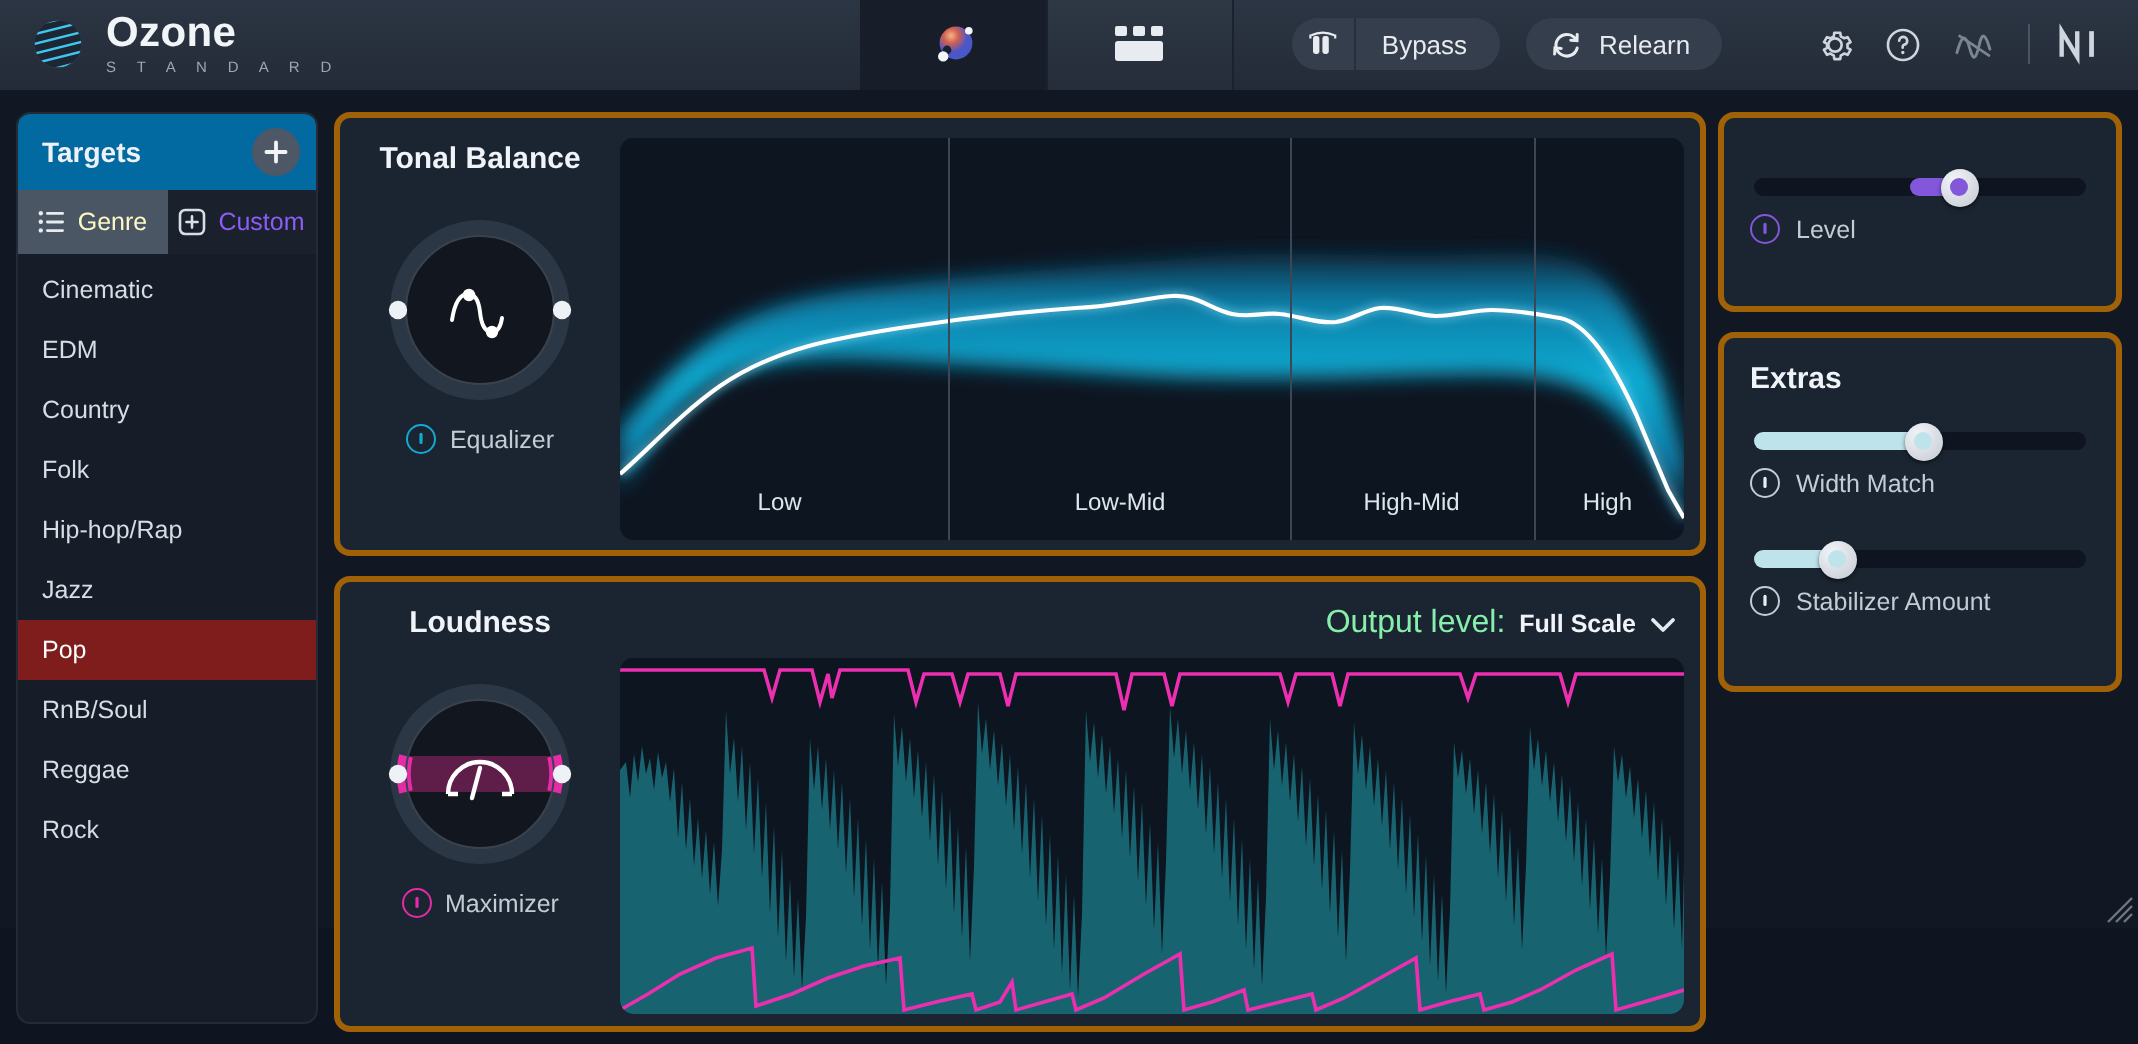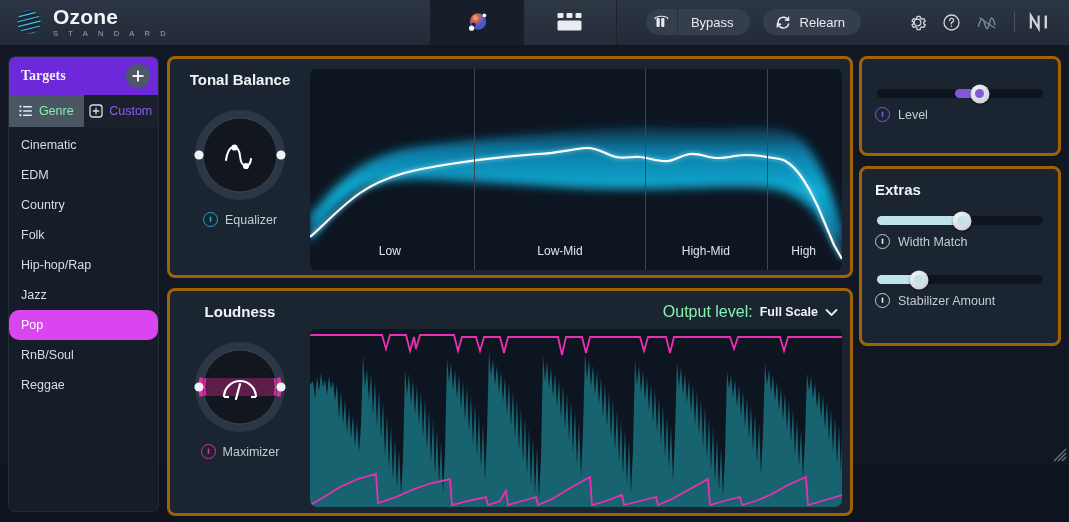--- a/index.html
+++ b/index.html
@@ -43,32 +43,32 @@
   .right-zone { width: 179px; height: 45px; display: flex; align-items: center; justify-content: center; gap: 13px;
                 background: linear-gradient(180deg,#2c3543 0%,#232b38 100%); }
   .vsep { width: 1px; height: 20px; background: #4a5463; }
 
   
   .sidebar {
     position: absolute; left: 8px; top: 56px; width: 151px; height: 456px;
     background: #161d28; border: 1px solid #232b36; border-radius: 7px; overflow: hidden;
   }
   .sb-head { height: 38px; display: flex; align-items: center; justify-content: space-between;
-             padding: 0 8px 0 12px; background: #6d28d9; font-family: Liberation Serif, serif; }
+             padding: 0 8px 0 12px; background: #0369a1; }
   .sb-title { font-size: 14px; font-weight: bold; color: #eef2f6; }
   .plus-btn { width: 24px; height: 24px; border-radius: 50%; background: #4d5766;
               display: flex; align-items: center; justify-content: center; cursor: pointer; }
   .sb-tabs { display: flex; height: 32px; background: #1a212c; }
   .sb-tab { flex: 1; display: flex; align-items: center; justify-content: center; gap: 6px;
             font-size: 12.5px; color: #8b5cf6; cursor: pointer; }
-  .sb-tab.sel { background: #4b5665; color: #86efac; }
+  .sb-tab.sel { background: #4b5665; color: #fef9c3; }
   .sb-list { padding-top: 3px; }
   .sb-item { height: 30px; display: flex; align-items: center; padding-left: 12px;
              font-size: 12.5px; color: #d7dde5; cursor: pointer; }
-  .sb-item.sel { background: #d946ef; color: #ffffff; border-radius: 10px; }
+  .sb-item.sel { background: #7f1d1d; color: #ffffff; }
 
   
   .panel { position: absolute; background: #1b2531; border: 3px solid #a16207; border-radius: 8px; }
   .panel-title { font-size: 15px; font-weight: bold; color: #f0f4f8; }
 
   #tonal-panel { left: 167px; top: 56px; width: 686px; height: 222px; }
   #loudness-panel { left: 167px; top: 288px; width: 686px; height: 228px; }
   #vocal-panel { left: 859px; top: 56px; width: 202px; height: 100px; }
   #extras-panel { left: 859px; top: 166px; width: 202px; height: 180px; }
 
@@ -247,20 +247,21 @@
     <div class="sb-list">
       <div class="sb-item">Cinematic</div>
       <div class="sb-item">EDM</div>
       <div class="sb-item">Country</div>
       <div class="sb-item">Folk</div>
       <div class="sb-item">Hip-hop/Rap</div>
       <div class="sb-item">Jazz</div>
       <div class="sb-item sel">Pop</div>
       <div class="sb-item">RnB/Soul</div>
       <div class="sb-item">Reggae</div>
+      <div class="sb-item">Rock</div>
     </div>
   </div>
 
   <div class="panel" id="tonal-panel">
     <div class="knob-col" style="padding-top:12px;">
       <div class="panel-title">Tonal Balance</div>
       <div class="knob-wrap" style="margin-top:20px;">
         <svg width="94" height="94" viewBox="0 0 94 94">
           <circle cx="47" cy="47" r="45" fill="#2b3744"></circle>
           <circle cx="47" cy="47" r="37" fill="#11161f"></circle>

